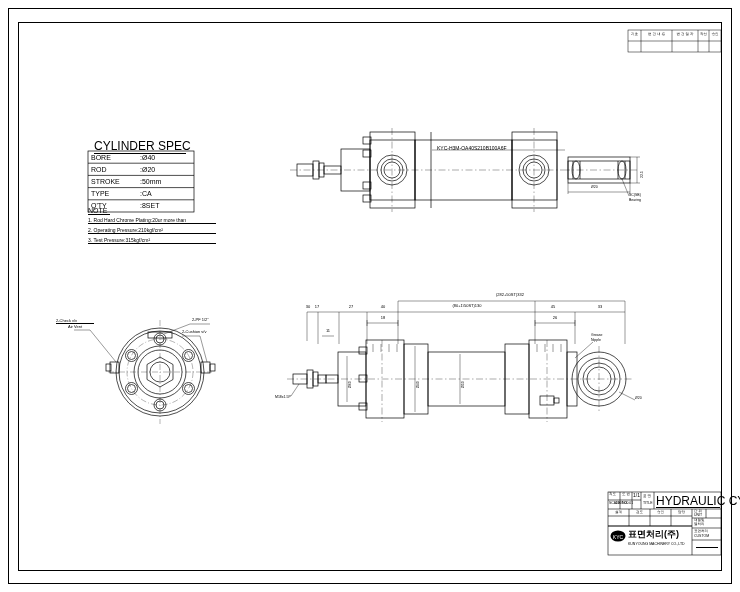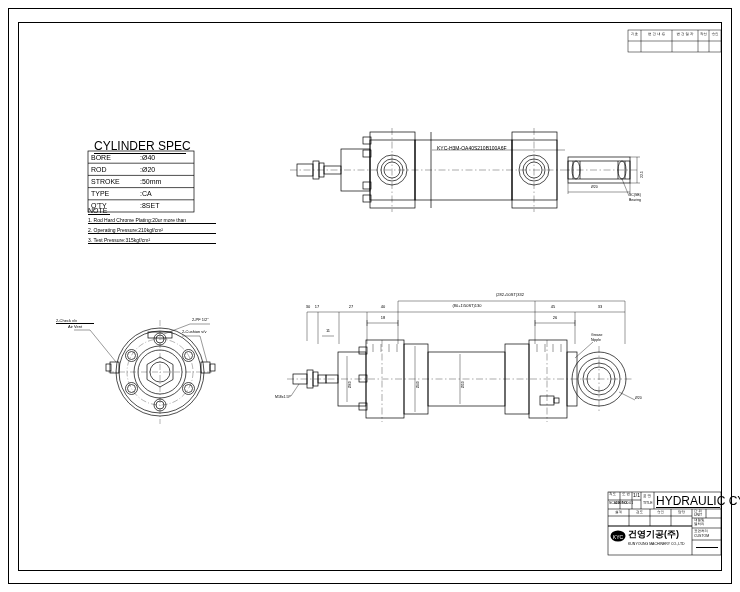--- a/index.html
+++ b/index.html
@@ -358,18 +358,18 @@
     <div class="txt t35" style="left:86px;top:27px;">재질및</div>
     <div class="txt t35" style="left:86px;top:31px;">열처리</div>
     <div class="txt t35" style="left:86px;top:38px;">표면처리</div>
     <div class="txt t35" style="left:86px;top:43px;">CUSTOM</div>
     <div class="abs" style="left:2px;top:38px;width:16px;height:12px;">
       <svg width="16" height="12">
         <ellipse cx="8" cy="6" rx="7.5" ry="5.5" fill="#000"></ellipse>
         <text x="8" y="8.5" font-size="5" fill="#fff" text-anchor="middle" font-family="Liberation Sans, sans-serif">KYC</text>
       </svg>
     </div>
-    <div class="txt t9" style="left:20px;top:38px;font-weight:bold;">건영기공(주)</div>
+    <div class="txt t9" style="left:20px;top:38px;font-weight:bold;">표면처리(주)</div>
     <div class="txt t35" style="left:20px;top:51px;">KUNYOUNG MACHINERY CO.,LTD</div>
     <div class="ln hl" style="left:88px;top:55px;width:22px;height:1px;"></div>
   </div>
 
 </div>
 
 </body></html>

